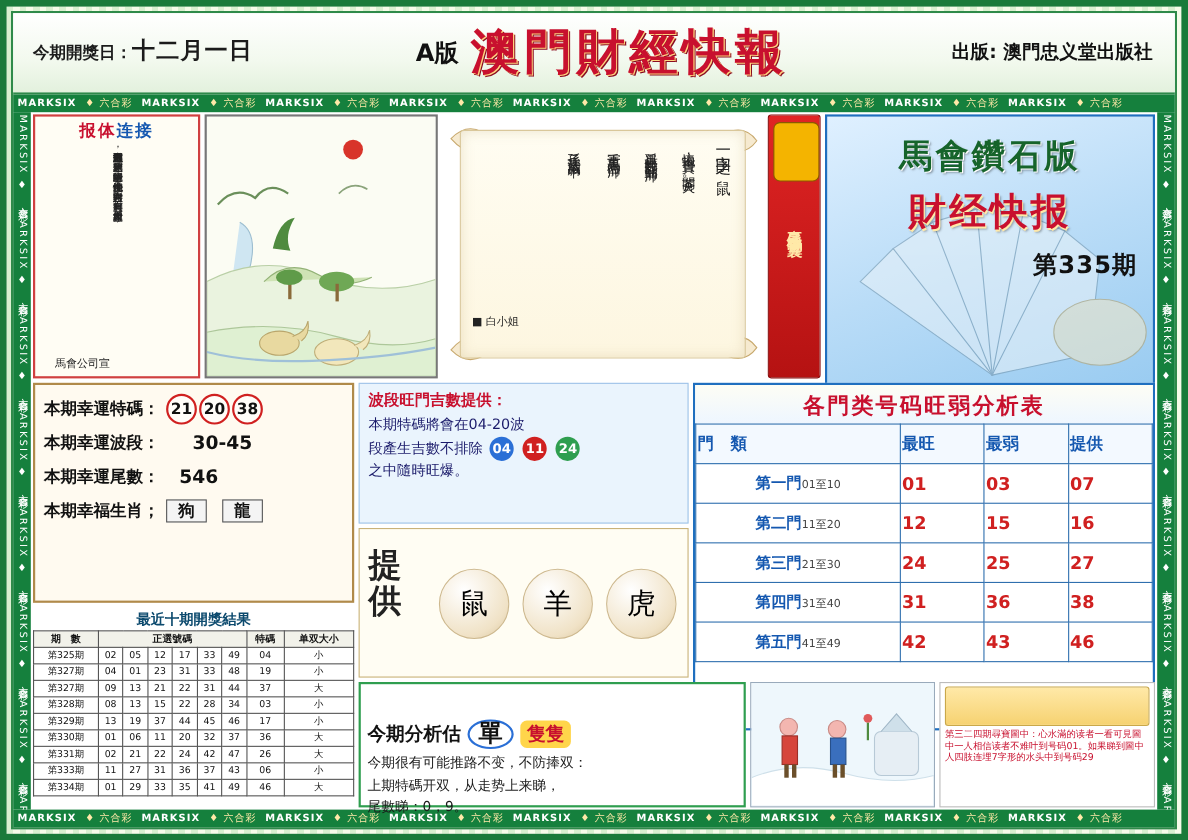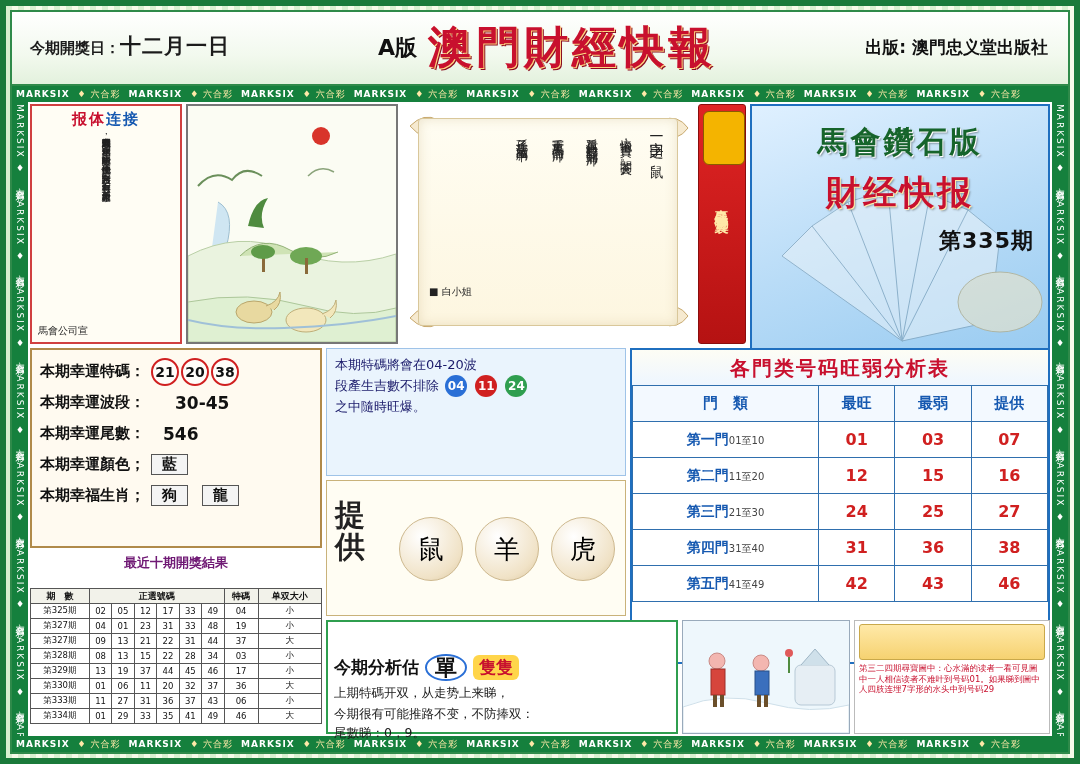--- a/index.html
+++ b/index.html
@@ -95,21 +95,21 @@
     letter-spacing:2px;margin-bottom:2px;
   }
   .news-head .blue{color:#1558b0;}
   .news-body{
     font-size:9px;line-height:1.15;color:#222;
     writing-mode:vertical-rl;text-orientation:upright;
     height:180px;white-space:pre-wrap;
     margin:0 auto;
   }
   .news-sign{
-    position:absolute;left:6px;bottom:4px;font-size:10px;color:#222;
+    position:absolute;left:18px;bottom:4px;font-size:10px;color:#222;
     writing-mode:horizontal-tb;
   }
 
   
   .scenery{
     left:156px;top:0;width:212px;height:240px;
     border:2px solid #777;background:linear-gradient(180deg,#fbfbf2 0%,#f3f7ea 55%,#eaf3dd 100%);
     overflow:hidden;
   }
 
@@ -236,34 +236,34 @@
     left:600px;top:244px;width:420px;height:316px;
     border:2px solid #1f6fbf;background:#ffffff;
   }
   .analysis h3{
     margin:0;padding:5px 0 3px;text-align:center;
     font-size:20px;font-weight:bold;color:#c8102e;letter-spacing:2px;
     background:linear-gradient(180deg,#fdfdf5,#eef6ff);
   }
   table.an{width:100%;border-collapse:collapse;}
   table.an th,table.an td{
-    border:1px solid #2f6fae;font-size:14px;text-align:center;height:33px;
+    border:1px solid #2f6fae;font-size:14px;text-align:left;height:33px;
   }
   table.an th{color:#1558b0;font-weight:bold;background:#f3f9ff;font-size:15px;}
   table.an td.cat{color:#1558b0;font-weight:bold;text-align:center;font-size:14px;}
   table.an td.num{color:#d02020;font-weight:bold;font-size:16px;}
   table.an td.cat .sm{font-size:10px;color:#444;font-weight:normal;}
 
   
   .results{
     left:0;top:448px;width:292px;height:182px;
     background:#ffffff;
   }
   .results-title{
-    text-align:center;font-size:13px;font-weight:bold;color:#701a75;margin:2px 0 16px;
+    text-align:center;font-size:13px;font-weight:bold;color:#0c4a6e;margin:2px 0 1px;
   }
   table.res{width:100%;border-collapse:collapse;}
   table.res th,table.res td{
     border:1px solid #555;font-size:8.5px;text-align:center;height:14px;
     color:#111;padding:0 1px;
   }
   table.res th{background:#f2f2ea;font-weight:bold;font-size:9px;}
 
   .forecast{
     left:296px;top:516px;width:352px;height:114px;
@@ -409,30 +409,27 @@
         </div>
         <div class="lucky-row">
           <span class="lbl">本期幸運波段：</span>
           <span class="val" style="font-size: 17px; margin-left: 30px;">30-45</span>
         </div>
         <div class="lucky-row">
           <span class="lbl">本期幸運尾數：</span>
           <span class="val" style="font-size: 17px; margin-left: 18px; text-align: right;">546</span>
         </div>
         <div class="lucky-row">
-          <span class="lbl">本期幸運顏色；</span>
-          <span class="val"><span class="boxv" style="margin-right: 14px;">藍</span></span>
-        </div>
-        <div class="lucky-row">
           <span class="lbl">本期幸福生肖；</span>
           <span class="val"><span class="boxv" style="margin-right: 14px;">狗</span><span class="boxv" style="margin-right: 14px;">龍</span></span>
         </div>
       </div>
 
     <div class="panel wave">
+      <div class="wave-title">波段旺門吉數提供：</div>
       <div class="wave-body">
         <span>本期特碼將會在04-20波</span><br>
         <span>段產生吉數不排除</span>
         <span class="ball b">04</span>
         <span class="ball r">11</span>
         <span class="ball g">24</span><br>
         <span>之中隨時旺爆。</span>
       </div>
     </div>
 
@@ -572,20 +569,31 @@
               <td>01</td>
               <td>06</td>
               <td>11</td>
               <td>20</td>
               <td>32</td>
               <td>37</td>
               <td>36</td>
               <td>大</td>
             </tr>
             <tr>
+              <td>第331期</td>
+              <td>02</td>
+              <td>21</td>
+              <td>22</td>
+              <td>24</td>
+              <td>42</td>
+              <td>47</td>
+              <td>26</td>
+              <td>大</td>
+            </tr>
+            <tr>
               <td>第333期</td>
               <td>11</td>
               <td>27</td>
               <td>31</td>
               <td>36</td>
               <td>37</td>
               <td>43</td>
               <td>06</td>
               <td>小</td>
             </tr>
@@ -603,22 +611,22 @@
           </tbody>
       </table>
     </div>
 
     <div class="panel forecast">
       <div class="fc-head">
         <span class="ft">今期分析估</span>
         <span class="single">單</span>
         <span class="dbl">隻隻</span>
       </div>
+      <div class="fc-line">今期很有可能推路不变，不防捧双：</div>
       <div class="fc-line">上期特碼开双，从走势上来睇，</div>
-      <div class="fc-line">今期很有可能推路不变，不防捧双：</div>
       <div class="fc-tail">
         <span>尾數睇：</span><span>0，9。</span>
       </div>
     </div>
 
     <div class="panel winter">
       <svg width="166" height="112" viewBox="0 0 166 112">
         <rect width="166" height="112" fill="#eef7fc"></rect>
         <path d="M0 86 q40 -16 84 -4 q44 12 82 2 l0 28 l-166 0 z" fill="#ffffff" stroke="#cfe0ea"></path>
         <circle cx="34" cy="40" r="8" fill="#f3b6b0" stroke="#c98b86"></circle>

